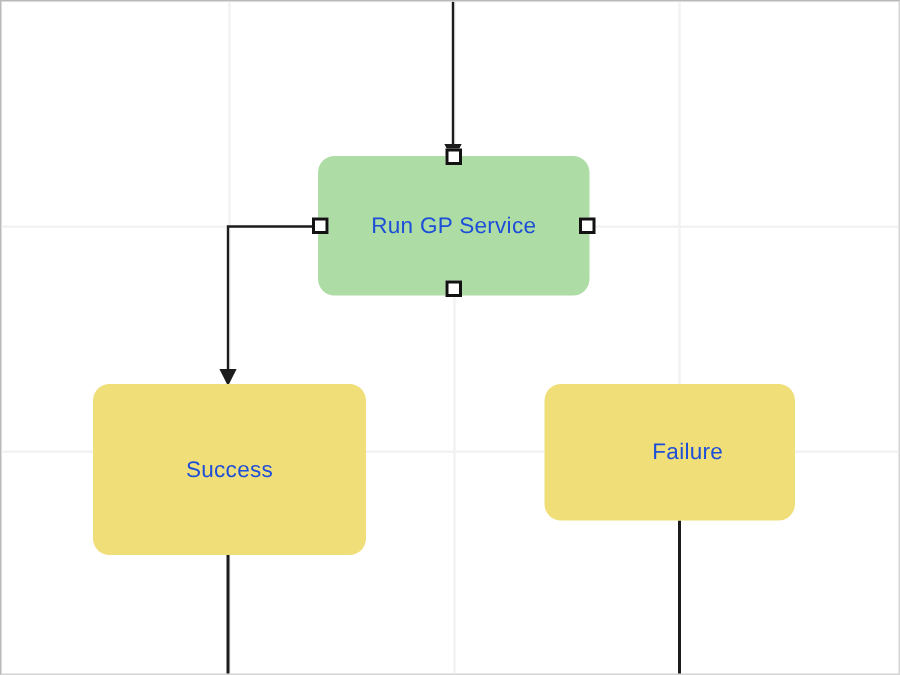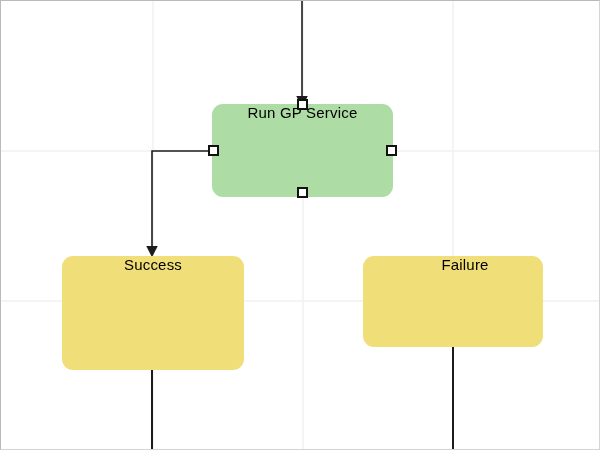--- a/index.html
+++ b/index.html
@@ -27,22 +27,23 @@
   }
   .grid-layer { z-index: 1; }
   .edge-layer { z-index: 2; }
   .node-layer { z-index: 3; }
 
   .node {
     position: absolute;
     box-sizing: border-box;
     border-radius: 11px;
     display: flex;
+    align-items: center;
     justify-content: center;
-    color: #000000;
+    color: #1d4ed8;
     font-size: 15px;
     letter-spacing: 0.2px;
     user-select: none;
   }
   .node-label {
     pointer-events: none;
     white-space: nowrap;
   }
   .handle {
     position: absolute;
@@ -94,18 +95,18 @@
     </div>
     <div class="handle" style="left:296px; top:98px;"></div>
     <div class="handle" style="left:207px; top:144px;"></div>
     <div class="handle" style="left:385px; top:144px;"></div>
     <div class="handle" style="left:296px; top:186px;"></div>
 
     <div class="node" style="left:61px; top:255px; width:182px; height:114px; background:#f0df79;">
       <span class="node-label">Success</span>
     </div>
 
-    <div class="node" style="left:362px; top:255px; width:180px; height:91px; background:#f0df79;padding-left:24px;">
+    <div class="node" style="left:362px; top:255px; width:167px; height:91px; background:#f0df79;padding-left:24px;">
       <span class="node-label">Failure</span>
     </div>
 
   </div>
 </div>
 
 </body></html>

